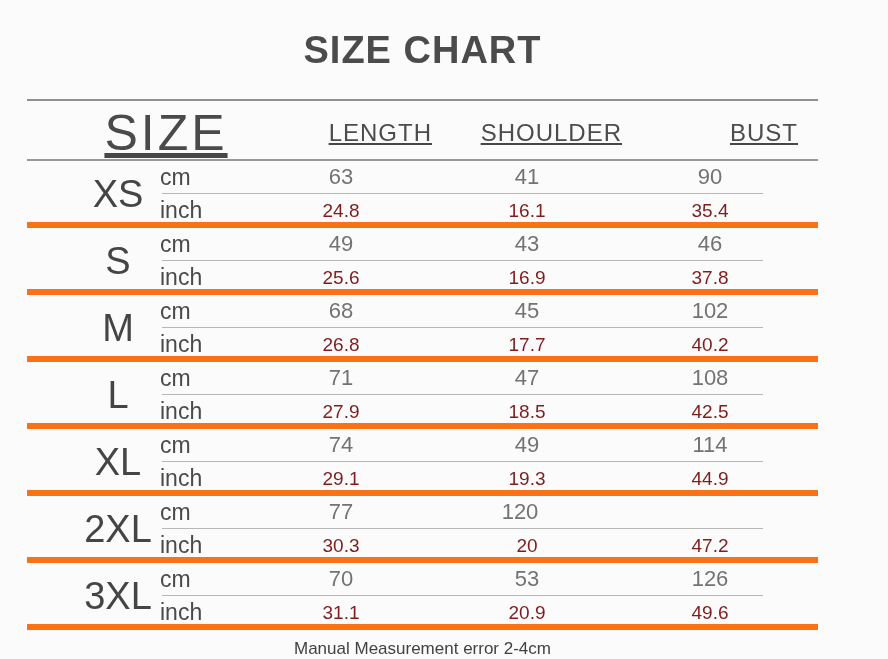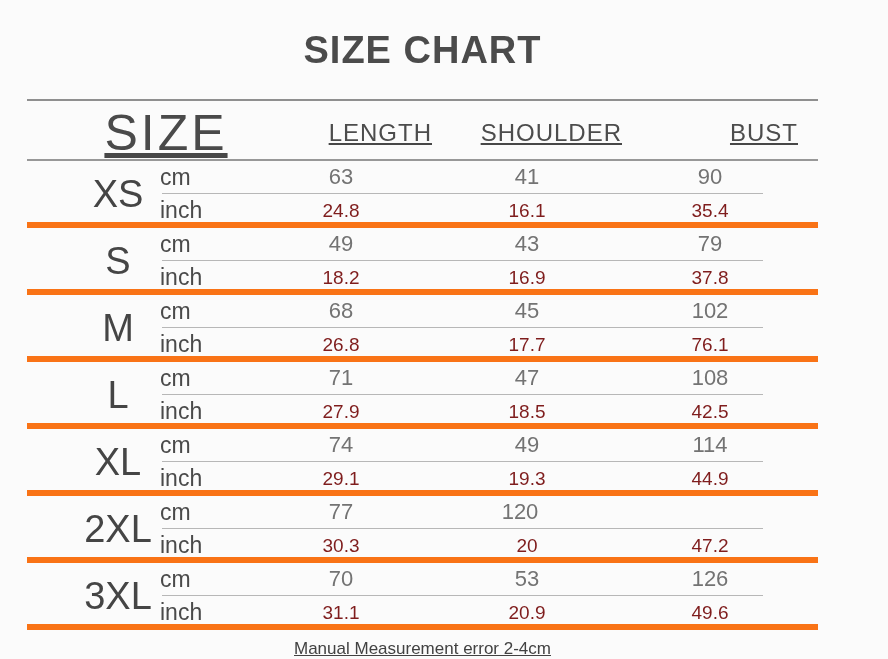--- a/index.html
+++ b/index.html
@@ -134,21 +134,20 @@
     background: #b7b7b7;
   }
   .measurement-note {
     position: absolute;
     top: 627px;
     left: 0;
     width: 100%;
     text-align: center;
     font-size: 17px;
     color: #424242;
-    text-decoration: underline;
   }
 </style>
 </head>
 <body>
 
 <div class="sheet">
 
   <div class="chart-title">SIZE CHART</div>
 
   <div class="top-rule"></div>
@@ -179,45 +178,45 @@
       <div class="cell c-bust">35.4</div>
     </div>
   </div>
 
   <div class="group">
     <div class="size-label">S</div>
     <div class="subrow cm-row">
       <div class="unit">cm</div>
       <div class="cell c-length">49</div>
       <div class="cell c-shoulder">43</div>
-      <div class="cell c-bust">79</div>
-    </div>
-    <div class="unit-divider"></div>
-    <div class="subrow inch-row">
-      <div class="unit">inch</div>
-      <div class="cell c-length">18.2</div>
+      <div class="cell c-bust">46</div>
+    </div>
+    <div class="unit-divider"></div>
+    <div class="subrow inch-row">
+      <div class="unit">inch</div>
+      <div class="cell c-length">25.6</div>
       <div class="cell c-shoulder">16.9</div>
       <div class="cell c-bust">37.8</div>
     </div>
   </div>
 
   <div class="group">
     <div class="size-label">M</div>
     <div class="subrow cm-row">
       <div class="unit">cm</div>
       <div class="cell c-length">68</div>
       <div class="cell c-shoulder">45</div>
       <div class="cell c-bust">102</div>
     </div>
     <div class="unit-divider"></div>
     <div class="subrow inch-row">
       <div class="unit">inch</div>
       <div class="cell c-length">26.8</div>
       <div class="cell c-shoulder">17.7</div>
-      <div class="cell c-bust">76.1</div>
+      <div class="cell c-bust">40.2</div>
     </div>
   </div>
 
   <div class="group">
     <div class="size-label">L</div>
     <div class="subrow cm-row">
       <div class="unit">cm</div>
       <div class="cell c-length">71</div>
       <div class="cell c-shoulder">47</div>
       <div class="cell c-bust">108</div>

